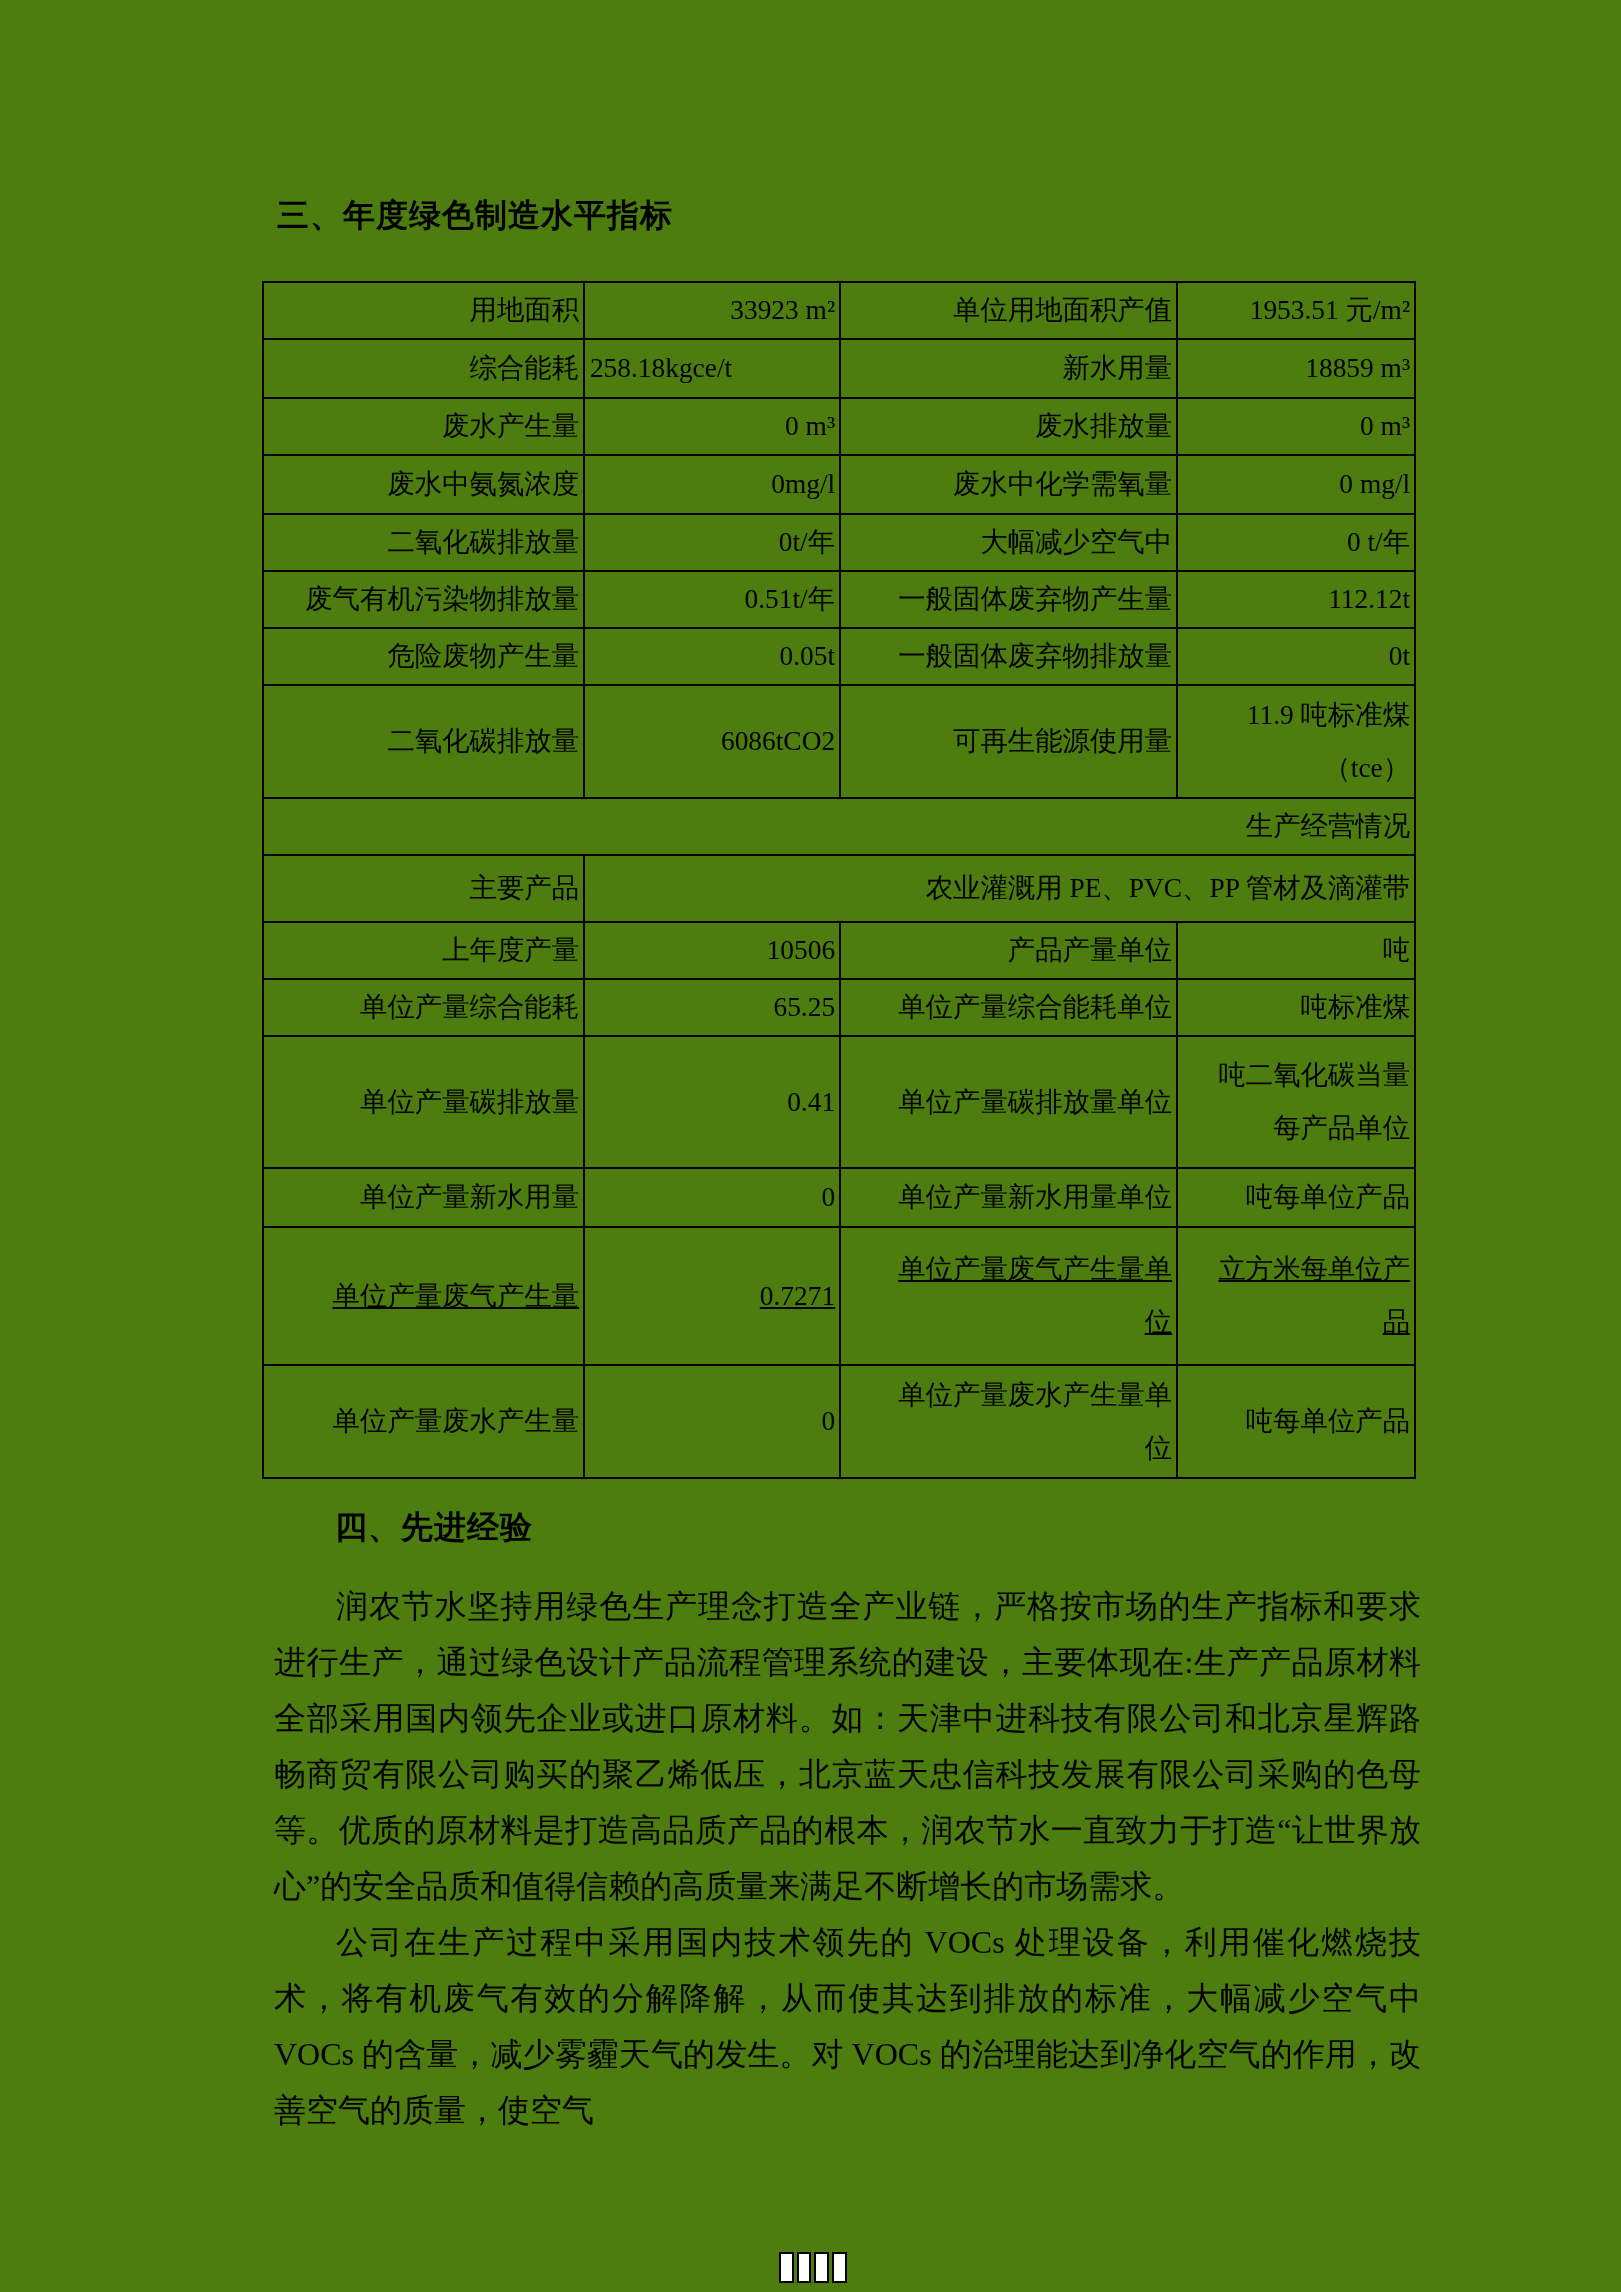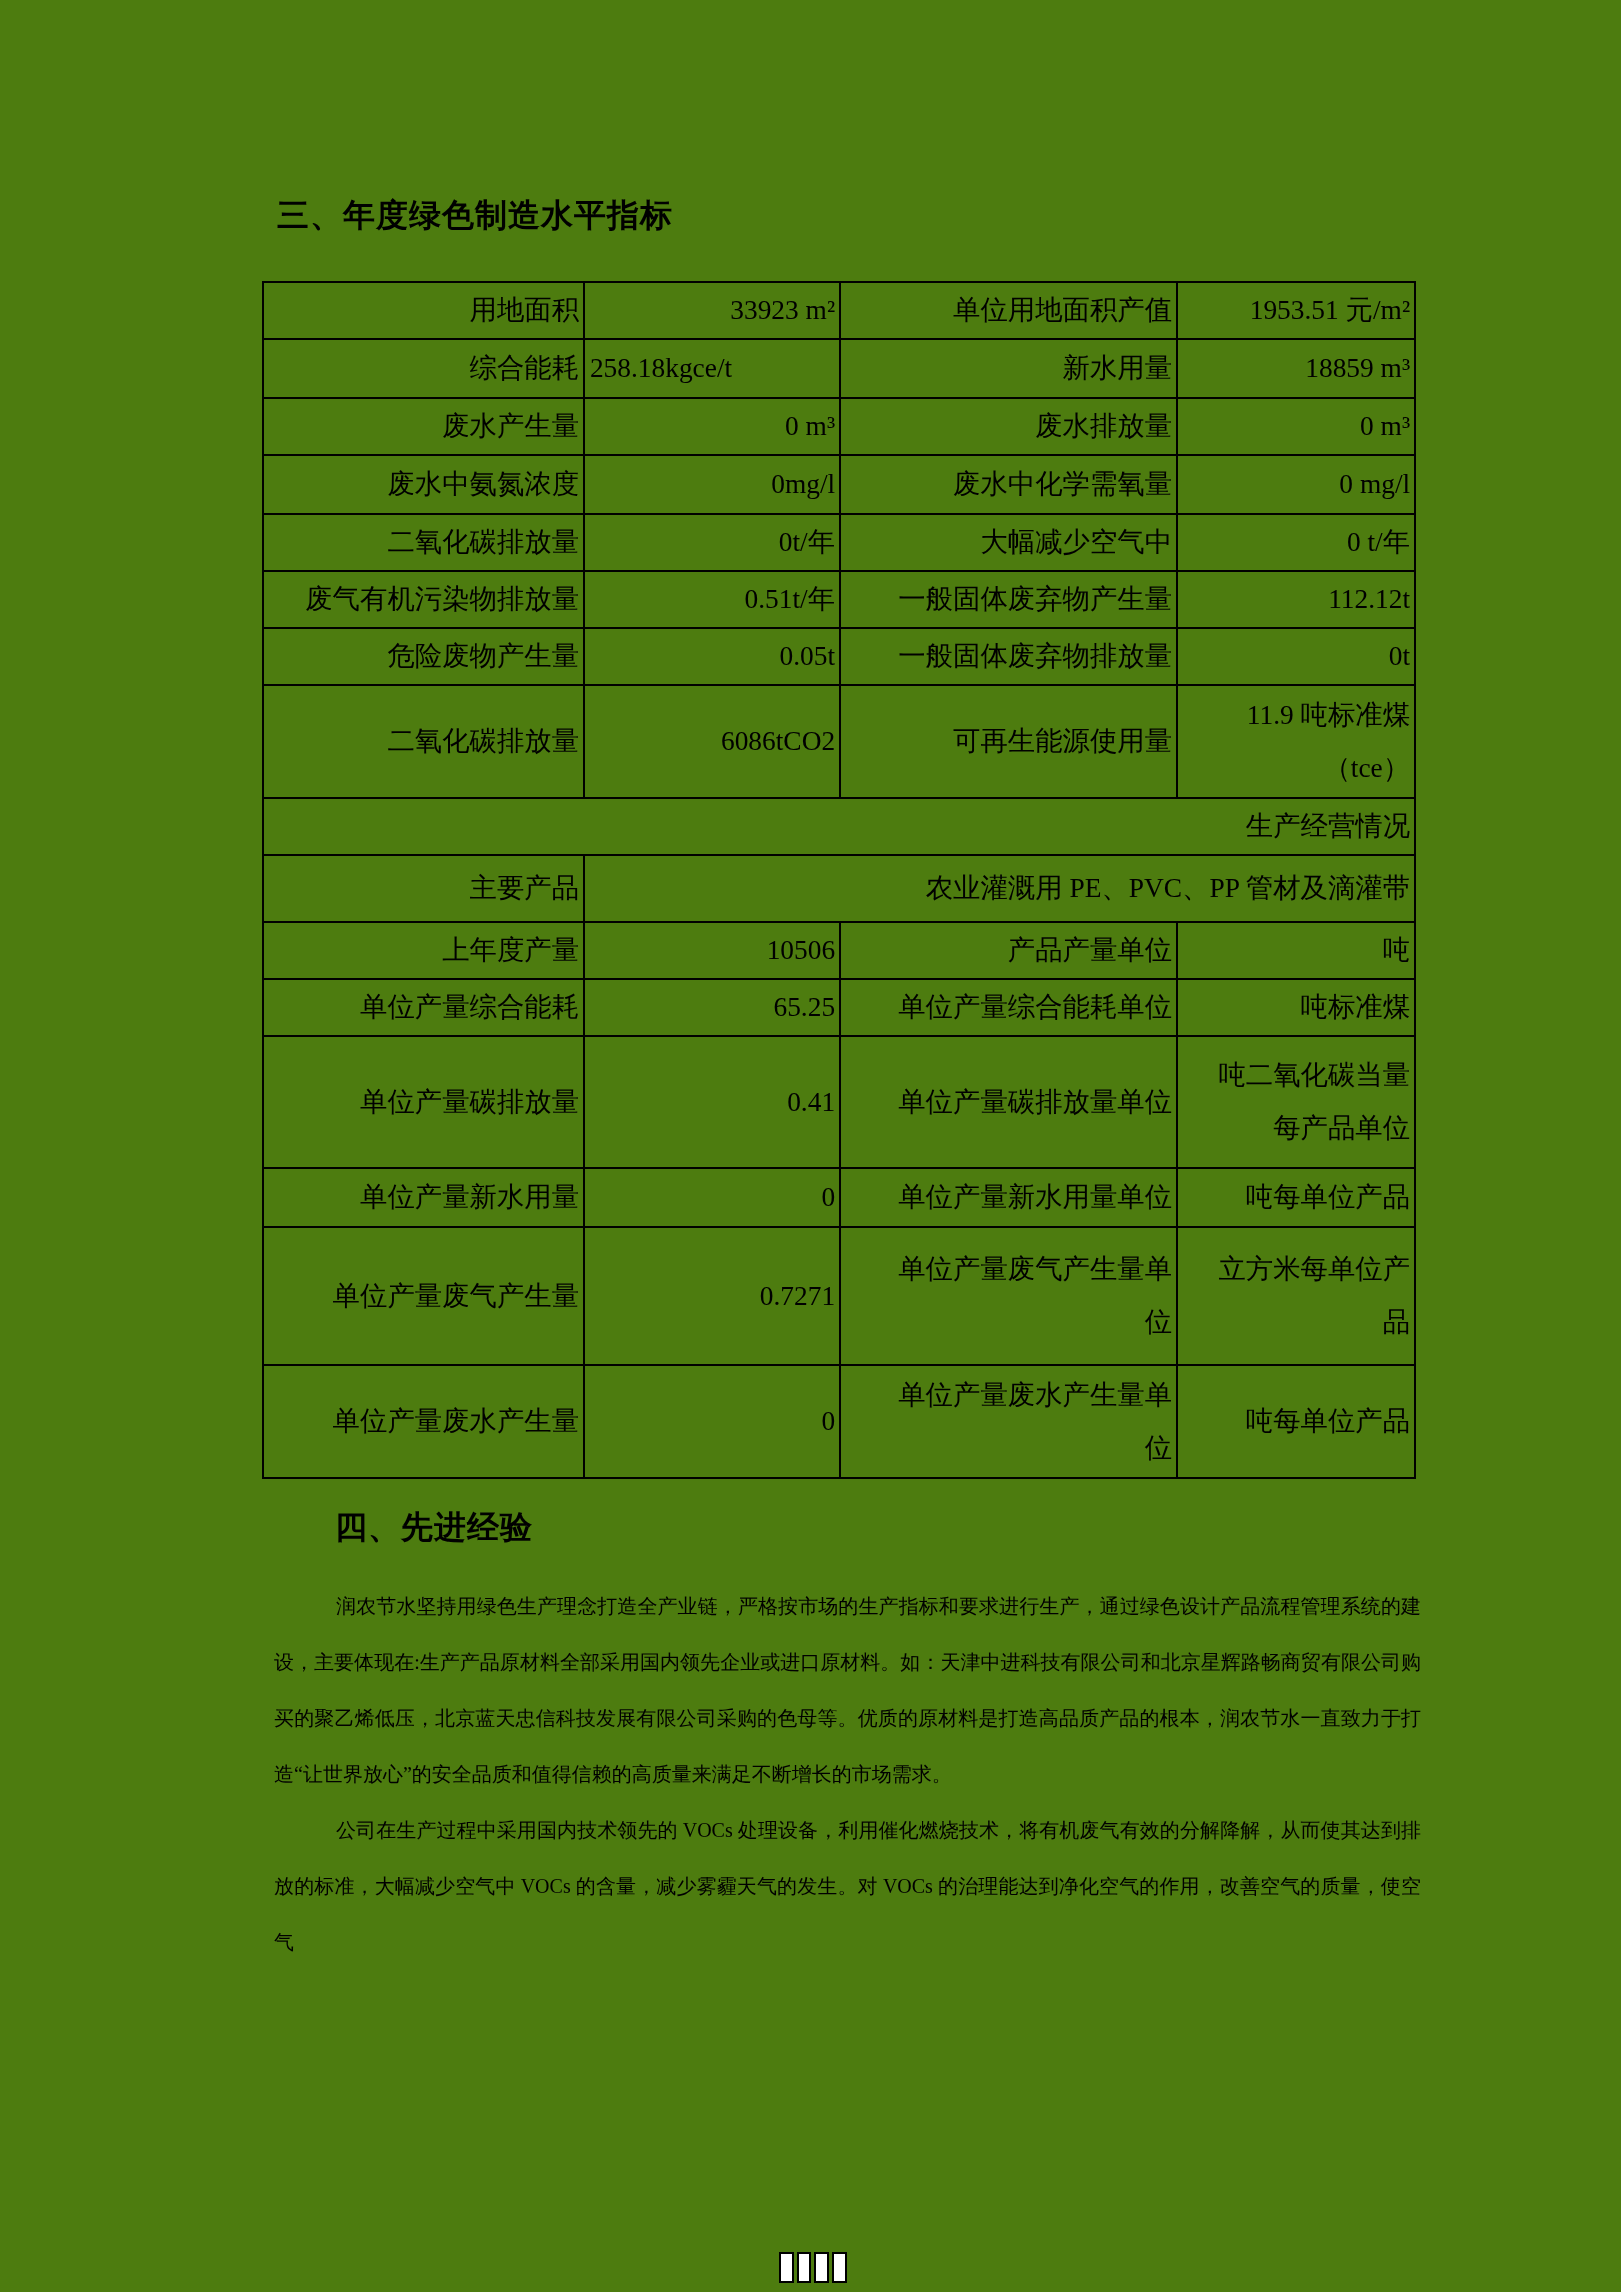--- a/index.html
+++ b/index.html
@@ -47,21 +47,21 @@
   table.indicators td.align-left{
     text-align:left;
     padding-left:4.9px;
   }
 
   .bodytext{
     position:absolute;
     left:274px;
     top:1578px;
     width:1147px;
-    font-size:20px;
+    font-size:32px;
     line-height:56px;
     text-align:justify;
   }
   .bodytext p{
     margin:0;
     text-indent:62px;
   }
 
   .footer-tofu{
     position:absolute;
@@ -167,21 +167,21 @@
           <td>单位产量碳排放量单位</td>
           <td>吨二氧化碳当量
 每产品单位</td>
         </tr>
         <tr style="height: 59px;">
           <td>单位产量新水用量</td>
           <td>0</td>
           <td>单位产量新水用量单位</td>
           <td>吨每单位产品</td>
         </tr>
-        <tr style="height: 138px;">
+        <tr style="height: 138px; text-decoration: underline;">
           <td>单位产量废气产生量</td>
           <td>0.7271</td>
           <td>单位产量废气产生量单
 位</td>
           <td>立方米每单位产
 品</td>
         </tr>
         <tr style="height: 113px;">
           <td>单位产量废水产生量</td>
           <td>0</td>

